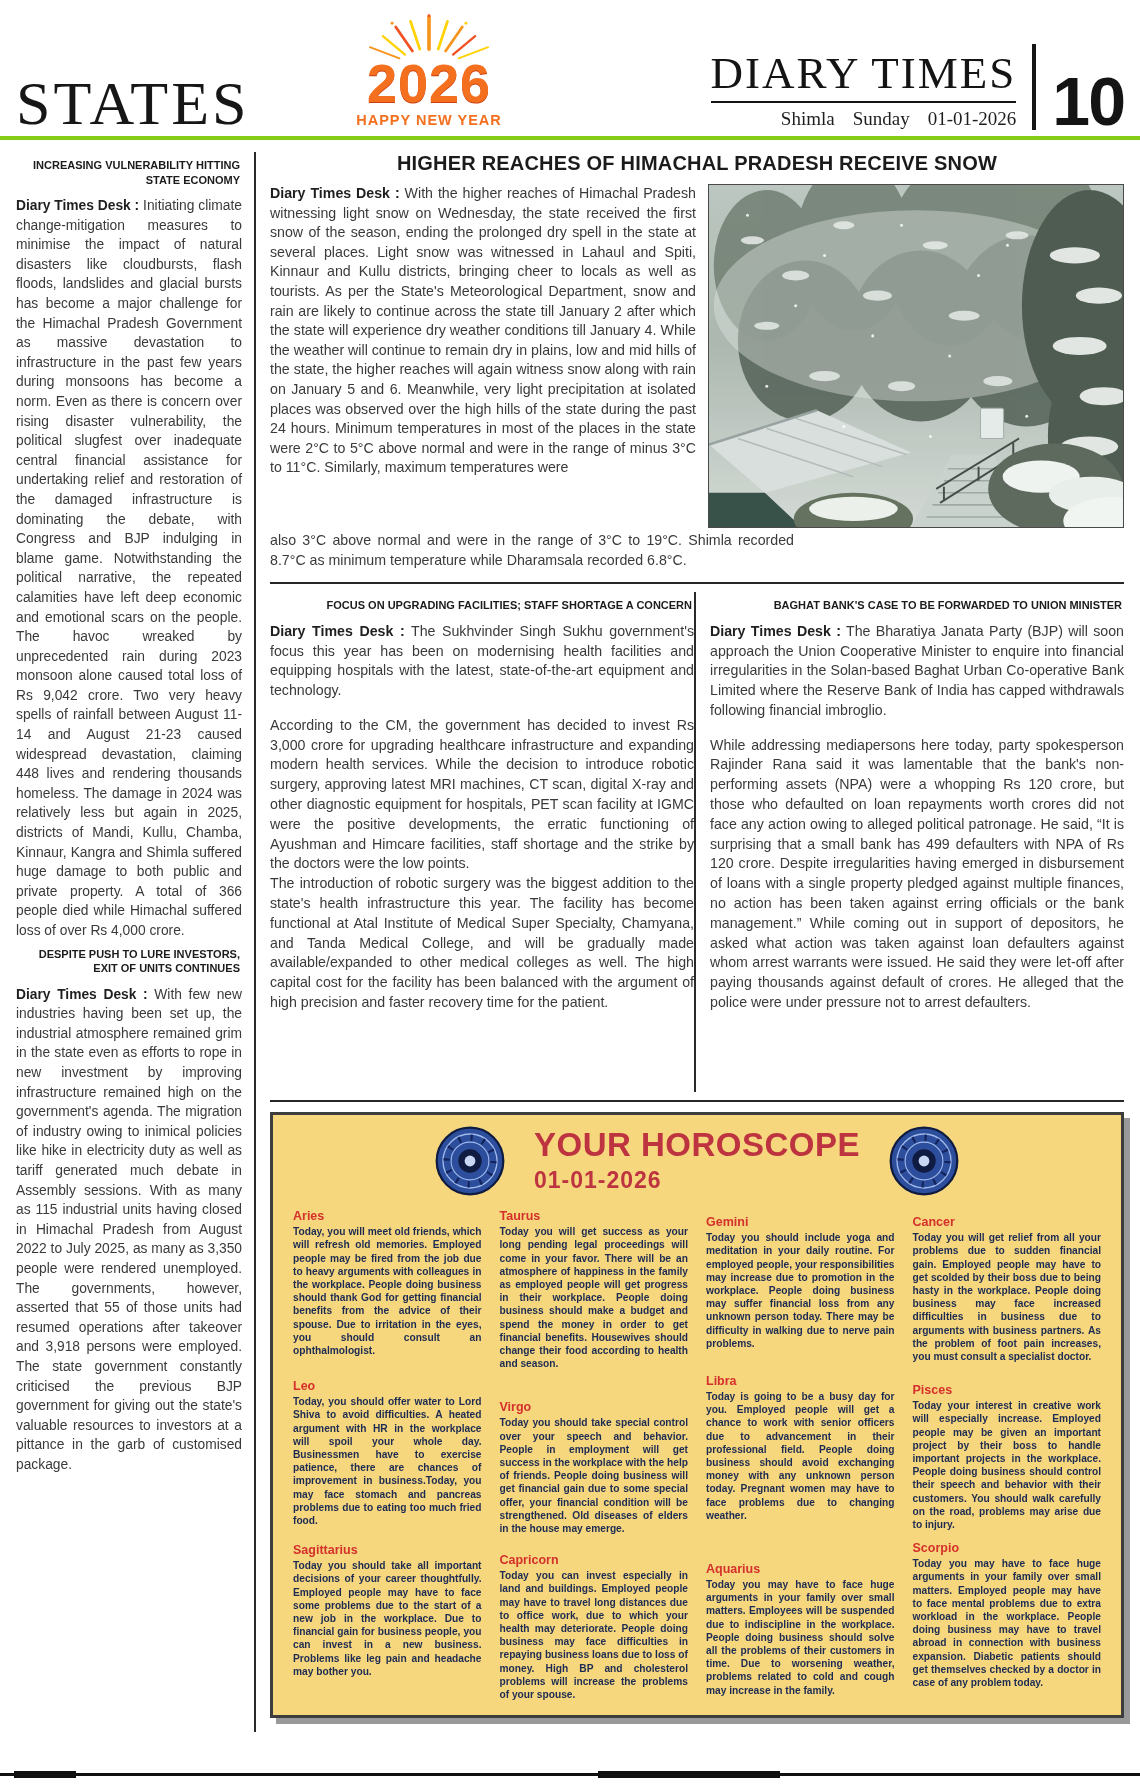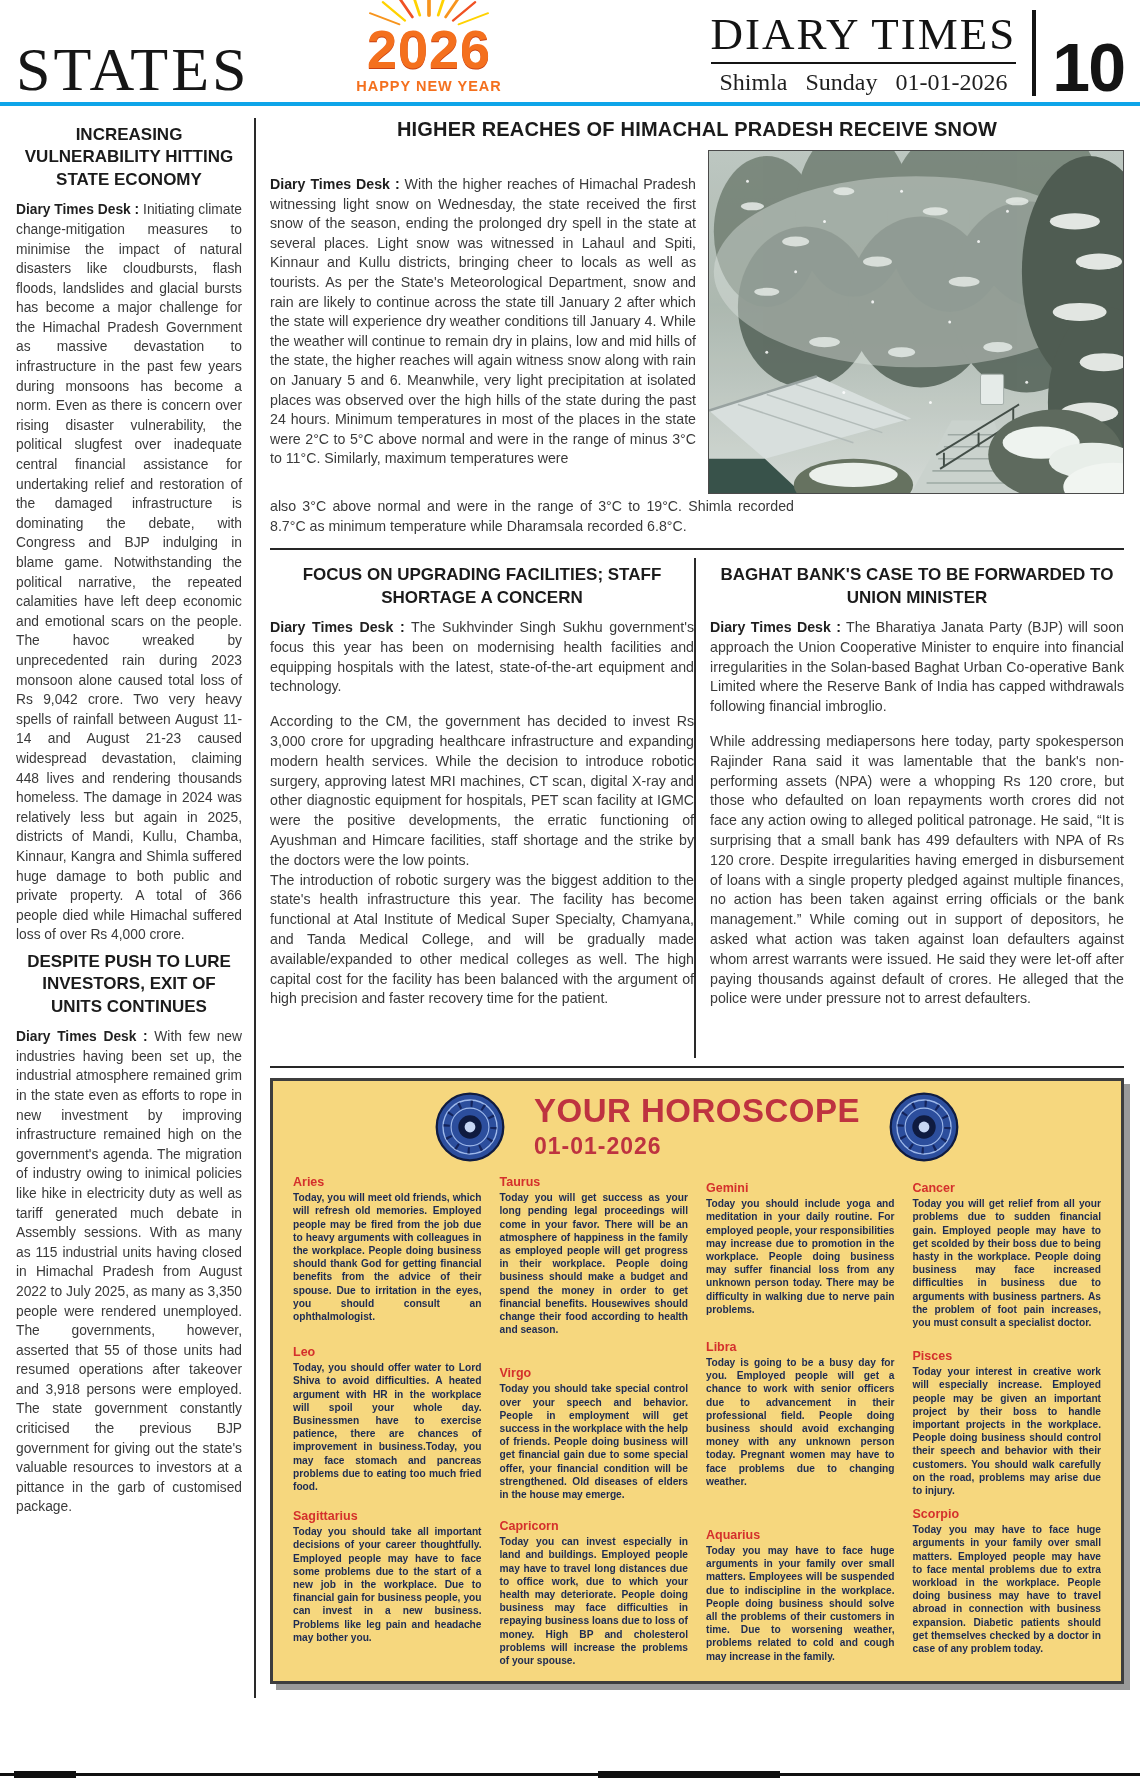--- a/index.html
+++ b/index.html
@@ -1,42 +1,42 @@
 <!DOCTYPE html>
 <html style="--accent_red: #BE3340; --sign_red: #D4302C; --navy: #1D2B53; --horoscope_bg: #F6D77E; --orange: #F4701E;"><head>
 <meta charset="utf-8">
 <style>
   html,body{margin:0;padding:0;background:#e8e8e8;}
   .page{width:1140px;height:1786px;margin:0 auto;background:#ffffff;position:relative;overflow:hidden;
         font-family:"Liberation Sans","DejaVu Sans",sans-serif;color:#3a3a3a;}
   
-  header{display:flex;align-items:flex-end;height:106px;padding:0 16px;border-bottom:4px solid #0ea5e9;position:relative;box-sizing:border-box;}
+  header{display:flex;align-items:flex-end;height:140px;padding:0 16px;border-bottom:4px solid #84cc16;position:relative;box-sizing:border-box;}
   .states{font-family:"Liberation Serif","DejaVu Serif",serif;font-size:62px;letter-spacing:3px;color:#161616;line-height:.9;padding-bottom:4px;}
   .newyear{position:absolute;left:336px;bottom:8px;width:186px;text-align:center;}
   .burst-svg{display:block;margin:0 auto -4px;width:150px;height:48px;}
   .year{font-size:54px;font-weight:800;line-height:.95;color:var(--orange,#F4701E);text-shadow:0 1px 0 #c93f12;letter-spacing:1px;}
   .tagline{font-size:14.5px;font-weight:800;color:var(--orange,#F4701E);letter-spacing:1px;margin-top:3px;}
   .mast-group{margin-left:auto;display:flex;align-items:flex-end;gap:16px;padding-bottom:6px;}
   .mast-block{text-align:center;}
   .mast{font-family:"Liberation Serif","DejaVu Serif",serif;font-size:45px;letter-spacing:2px;color:#141414;line-height:1;}
   .mast-rule{height:2px;background:#141414;margin:5px 0;}
-  .dateline{font-family:"Liberation Serif","DejaVu Serif",serif;font-size:24px;color:#1e1e1e;display:flex;gap:18px;justify-content:center;}
+  .dateline{font-family:"Liberation Serif","DejaVu Serif",serif;font-size:19px;color:#1e1e1e;display:flex;gap:18px;justify-content:flex-end;}
   .pagebar{width:4px;height:86px;background:#141414;}
   .pagenum{font-size:68px;font-weight:800;color:#141414;line-height:.82;letter-spacing:-2px;}
   
   .main{display:flex;padding:12px 16px 0;box-sizing:border-box;}
   .col-left{width:238px;flex:none;padding-right:12px;box-sizing:border-box;}
   .vrule{width:2px;background:#2a2a2a;flex:none;}
   .center{flex:1;padding-left:14px;min-width:0;}
-  h2{font-size:17px;font-weight:800;color:#1b1b1b;text-align:center;line-height:1.32;margin:6px 2px 9px;}
+  h2{font-size:11px;font-weight:800;color:#1b1b1b;text-align:right;line-height:1.32;margin:6px 2px 9px;}
   .col-left p{font-size:13.8px;line-height:19.6px;text-align:justify;margin:0 0 4px;}
   .lead{color:#1f1f1f;font-weight:800;}
   
   .snow-h{font-size:20px;font-weight:800;color:#1b1b1b;text-align:center;margin:0 0 9px;letter-spacing:.2px;}
-  .snow-flex{display:flex;gap:12px;align-items:center;}
+  .snow-flex{display:flex;gap:12px;}
   .snow-text{width:426px;flex:none;font-size:14.2px;line-height:19.6px;text-align:justify;}
   .snow-text p{margin:0;}
   .photo{flex:1;height:344px;border:1px solid #4a4a4a;box-sizing:border-box;overflow:hidden;}
   .photo svg{width:100%;height:100%;display:block;}
   .snow-cont{width:524px;font-size:14.2px;line-height:19.6px;text-align:justify;margin:3px 0 0;}
   .hdiv{height:2px;background:#262626;margin:12px 0 8px;}
   
   .two-cols{display:flex;min-height:500px;}
   .health{width:424px;flex:none;box-sizing:border-box;}
   .vrule2{width:2px;background:#2a2a2a;flex:none;}

